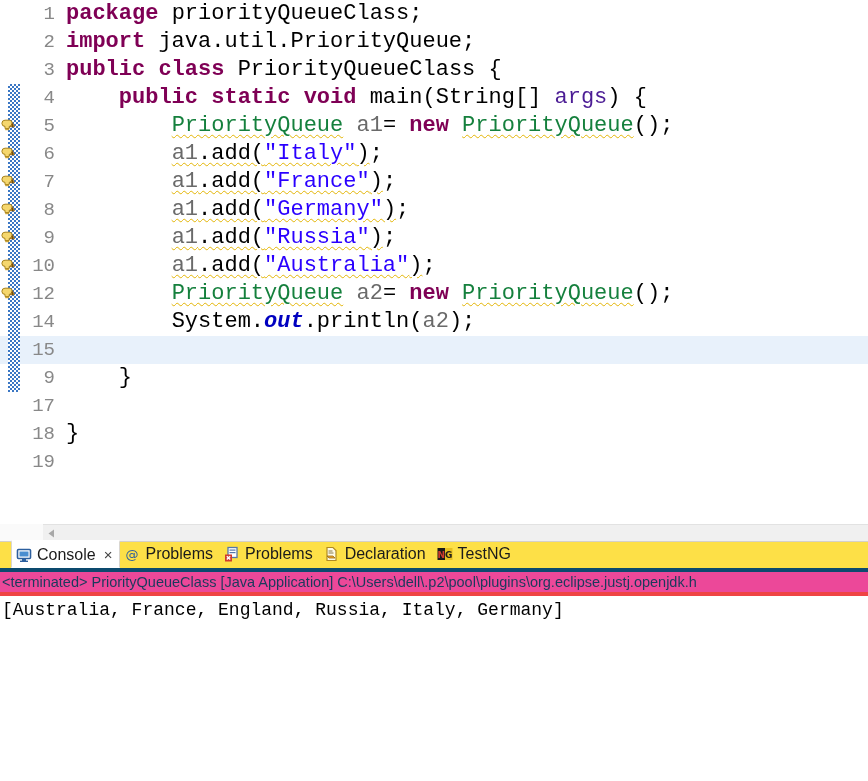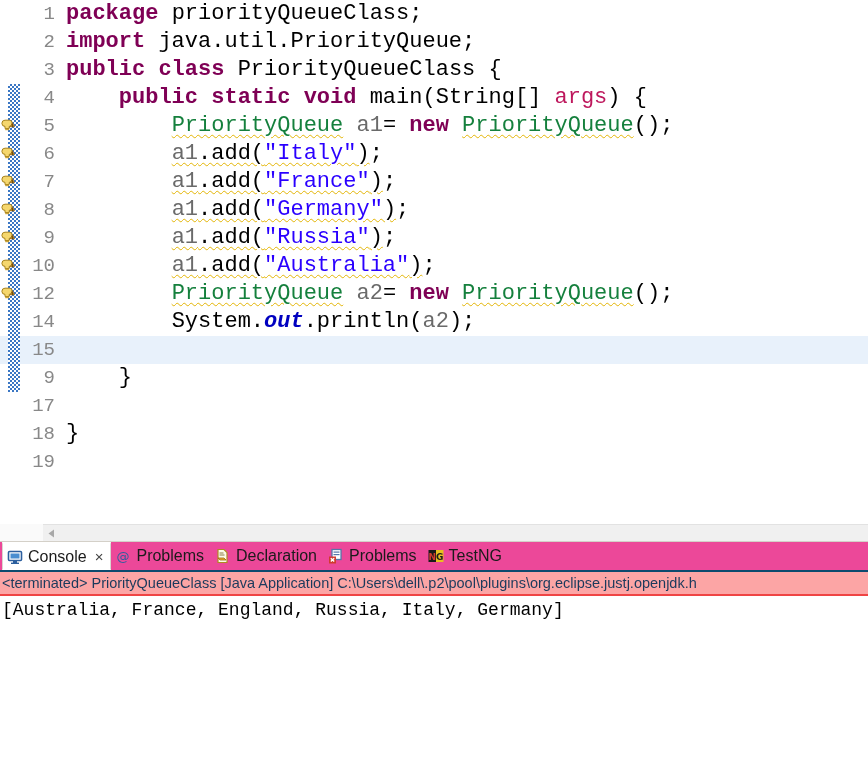--- a/index.html
+++ b/index.html
@@ -65,21 +65,21 @@
     color:#000000;
     padding-left: 4px;
     position:relative;
   }
 
   
   .kw  { color:#7f0055; font-weight:bold; }
   .str { color:#2a00ff; }
   .typ { color:#15803d; text-decoration: underline; text-decoration-color:#333; text-underline-offset:2px;}
   .var { color:#6a6a6a; }
-  .prm { color:#be185d; }
+  .prm { color:#4c1d95; }
   .sfield { color:#0000c0; font-weight:bold; font-style:italic; }
   .pln { color:#000000; }
   .squig {
     text-decoration-line: underline;
     text-decoration-style: wavy;
     text-decoration-color: #e3b505;
     text-decoration-thickness: 1px;
     text-underline-offset: 3px;
   }
 
@@ -96,50 +96,50 @@
   .gutter-strip {
     position:absolute; left:0; top:524px; width:43px; height:17px; background:#fafafa;
   }
 
   
   .panel {
     position:absolute; left:0; top:541px; width:868px; height:240px;
     background:#ffffff; border-top:1px solid #d4d0c8;
   }
   .tabbar {
-    height: 30px; background:#ec4899;
+    height: 30px; background:#fde047;
     display:flex; align-items:flex-end;
-    border-bottom:2px solid #0c4a6e;
-    padding-left:2px;
+    border-bottom:4px solid #0c4a6e;
+    padding-left:11px;
   }
   .tab {
     display:flex; align-items:center; gap:5px;
     height:28px; padding:0 7px 0 4px;
     font-size:16px; color:#1b1b1b;
     position:relative;
   }
   .tab.active {
     background:#ffffff;
     border:1px solid #d9d6d0; border-bottom:1px solid #ffffff;
     border-top:2px solid #ffffff;
   }
   .tab .tlabel { white-space:nowrap; }
   .tab .closex {
     margin-left:3px; color:#444; font-size:15px; line-height:1;
   }
   .tabicon { width:16px; height:16px; flex:0 0 16px; }
 
   .statusline {
     height: 24px;
-    background:#fca5a5;
+    background:#ec4899;
     display:flex; align-items:center;
     font-size:14.5px; color:#1b3a5c;
     padding-left:2px;
     white-space:nowrap; overflow:hidden;
-    border-bottom:2px solid #ef4444;
+    border-bottom:4px solid #ef4444;
   }
   .consolebody {
     background:#ffffff;
     height: 222px;
     padding: 4px 0 0 2px;
     font-family:"Liberation Mono", monospace;
     font-size:18px;
     color:#000;
     white-space:pre;
   }
@@ -241,42 +241,42 @@
           <span style="display: flex;">
             <svg width="16" height="16" viewBox="0 0 16 16" class="tabicon">
               <text x="8" y="12.5" font-size="13" text-anchor="middle" fill="#2c5f9e" font-family="DejaVu Sans">@</text>
             </svg>
           </span>
           <span class="tlabel">Problems</span>
         </div>
         <div class="tab">
           <span style="display: flex;">
             <svg width="16" height="16" viewBox="0 0 16 16" class="tabicon">
-              <path d="M3,1.5 h6 l3,3 v10 h-9 z" fill="#fdfbe8" stroke="#b08a22" stroke-width="1.2"></path>
-              <path d="M5,12 h6 l-2,-2 h-6 z" fill="#f0a830" stroke="#9a6a12" stroke-width="0.8"></path>
-              <path d="M4.5,5 h4 M4.5,7 h5" stroke="#8a7a4a" stroke-width="1"></path>
-            </svg>
-          </span>
-          <span class="tlabel">Declaration</span>
-        </div>
-        <div class="tab">
-          <span style="display: flex;">
-            <svg width="16" height="16" viewBox="0 0 16 16" class="tabicon">
               <rect x="4" y="1.5" width="9" height="10" fill="#ffffff" stroke="#5577aa" stroke-width="1.3"></rect>
               <rect x="5.5" y="3.5" width="6" height="1.2" fill="#5577aa"></rect>
               <rect x="5.5" y="6" width="6" height="1.2" fill="#5577aa"></rect>
               <rect x="1" y="8.5" width="7" height="7" fill="#d13b2e"></rect>
               <path d="M2.8,10.2 L6.2,13.6 M6.2,10.2 L2.8,13.6" stroke="#ffffff" stroke-width="1.4"></path>
             </svg>
           </span>
           <span class="tlabel">Problems</span>
         </div>
         <div class="tab">
           <span style="display: flex;">
             <svg width="16" height="16" viewBox="0 0 16 16" class="tabicon">
+              <path d="M3,1.5 h6 l3,3 v10 h-9 z" fill="#fdfbe8" stroke="#b08a22" stroke-width="1.2"></path>
+              <path d="M5,12 h6 l-2,-2 h-6 z" fill="#f0a830" stroke="#9a6a12" stroke-width="0.8"></path>
+              <path d="M4.5,5 h4 M4.5,7 h5" stroke="#8a7a4a" stroke-width="1"></path>
+            </svg>
+          </span>
+          <span class="tlabel">Declaration</span>
+        </div>
+        <div class="tab">
+          <span style="display: flex;">
+            <svg width="16" height="16" viewBox="0 0 16 16" class="tabicon">
               <rect x="0.5" y="2" width="7.5" height="12" fill="#1a1a1a"></rect>
               <text x="4.2" y="11.5" font-size="9" text-anchor="middle" fill="#d13b2e" font-family="DejaVu Sans" font-weight="bold">N</text>
               <rect x="8" y="2" width="7.5" height="12" fill="#e8c020"></rect>
               <text x="11.7" y="11.5" font-size="9" text-anchor="middle" fill="#1a1a1a" font-family="DejaVu Sans" font-weight="bold">G</text>
             </svg>
           </span>
           <span class="tlabel">TestNG</span>
         </div>
       </div>
     <div class="statusline">&lt;terminated&gt; PriorityQueueClass [Java Application] C:\Users\dell\.p2\pool\plugins\org.eclipse.justj.openjdk.h</div>

